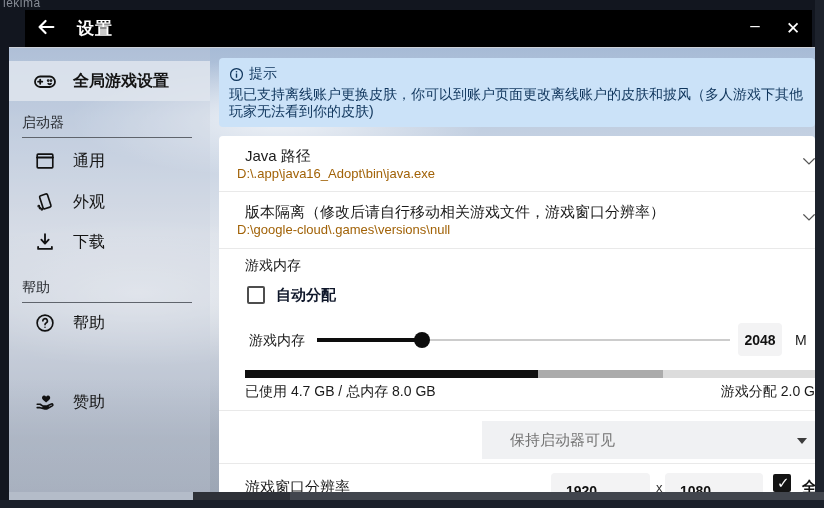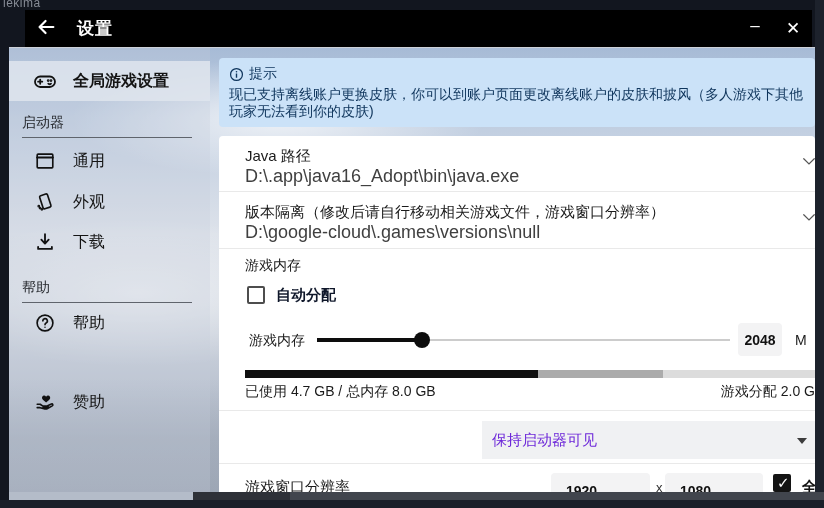--- a/index.html
+++ b/index.html
@@ -51,21 +51,21 @@
 
   .hint { position:absolute; left:9px; right:0; top:10px; height:69px; background:#cbe2f8;
           border-radius:4px; padding:7px 10px; color:#0f355c; overflow:hidden; }
   .hint-title { display:flex; align-items:center; gap:5px; font-size:14px; height:18px; }
   .hint-body { font-size:14px; line-height:17px; margin-top:3px; }
 
   .panel { position:absolute; left:9px; right:0; top:88px; bottom:0; background:#fff;
            border-radius:4px 4px 0 0; overflow:visible;padding-left:24px; }
   .sep { position:absolute; left:0; right:0; height:1px; background:#e9e9e9; }
   .row-label { position:absolute; left:26px; font-size:15px; color:#1b1b1b; white-space:nowrap; }
-  .row-value { position:absolute; left:26px; font-size:18px; color:#404040; white-space:nowrap; }
+  .row-value { position:absolute; left:18px; font-size:13px; color:#a16207; white-space:nowrap; }
   .chev { position:absolute; right:-3px; width:18px; height:18px; }
 
   .mem-label { position:absolute; left:26px; font-size:14px; color:#1b1b1b; }
   .cb { position:absolute; width:18px; height:18px; border:2px solid #4d4d4d; border-radius:2px; background:#fff; cursor:pointer; }
   .cb.on { background:#141414; border-color:#141414; }
   .cb.on::after { content:"✓"; position:absolute; left:2px; top:-2px; color:#fff; font-size:15px; font-weight:bold; }
   .cb-label { position:absolute; font-size:15px; font-weight:bold; color:#0f172a; }
 
   .slider-label { position:absolute; left:30px; top:196px; font-size:14px; color:#1b1b1b; }
   .slider-track { position:absolute; left:98px; right:85px; top:203px; height:2px; background:#ccc; }
@@ -77,21 +77,21 @@
 
   .usage-bar { position:absolute; left:26px; right:0; top:234px; height:8px; background:#dcdcdc; display:flex; }
   .ub-used { height:100%; background:#0f0f0f; }
   .ub-game { height:100%; background:#ababab; }
   .usage-left { position:absolute; left:26px; top:247px; font-size:14px; color:#1b1b1b; white-space:nowrap; }
   .usage-right { position:absolute; right:0px; top:247px; font-size:14px; color:#1b1b1b; white-space:nowrap; }
 
   .vis-label { position:absolute; left:26px; top:294px; font-size:15px; color:#1b1b1b; }
   .dropdown { position:absolute; left:263px; right:0; top:285px; height:38px; background:#f0f1f3;
               display:flex; align-items:center; cursor:pointer; }
-  .dd-text { margin-left:10px; font-size:15px; color:#6d28d9; }
+  .dd-text { margin-left:28px; font-size:15px; color:#737373; }
   .dd-arrow { position:absolute; right:8px; top:17px; width:0; height:0;
               border-left:5px solid transparent; border-right:5px solid transparent; border-top:6px solid #3c3c3c; }
 
   .res-label { position:absolute; left:26px; top:342px; font-size:15px; color:#1b1b1b; }
   .res-box { position:absolute; top:337px; height:36px; background:#f3f3f4; border-radius:4px;
              display:flex; align-items:center; font-size:14px; font-weight:bold; color:#111; padding-left:15px; }
   .res-w { left:332px; width:99px; }
   .res-h { left:446px; width:98px; }
   .res-x { position:absolute; left:437px; top:344px; font-size:13px; color:#333; }
   .res-full-label { position:absolute; left:583px; top:342px; font-size:15px; font-weight:bold; color:#111; white-space:nowrap; }

